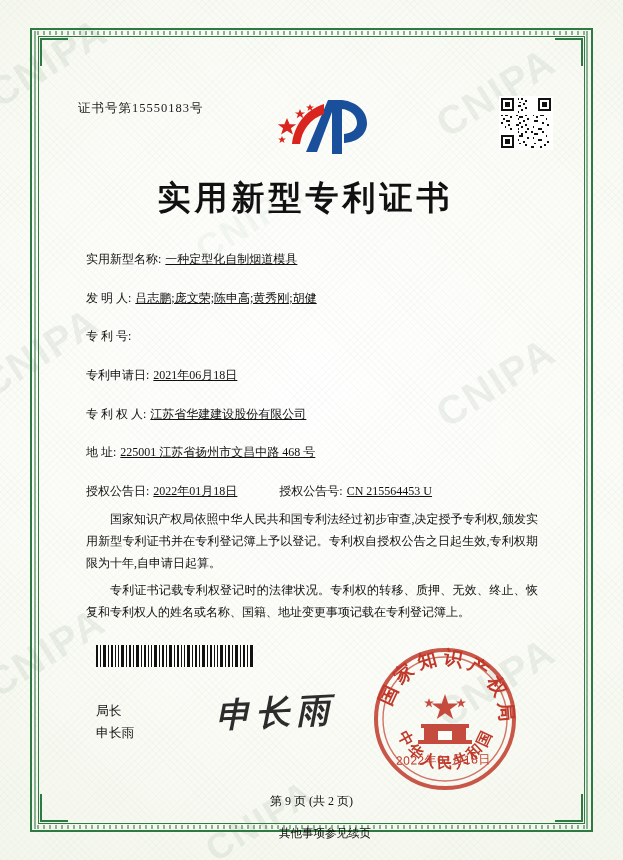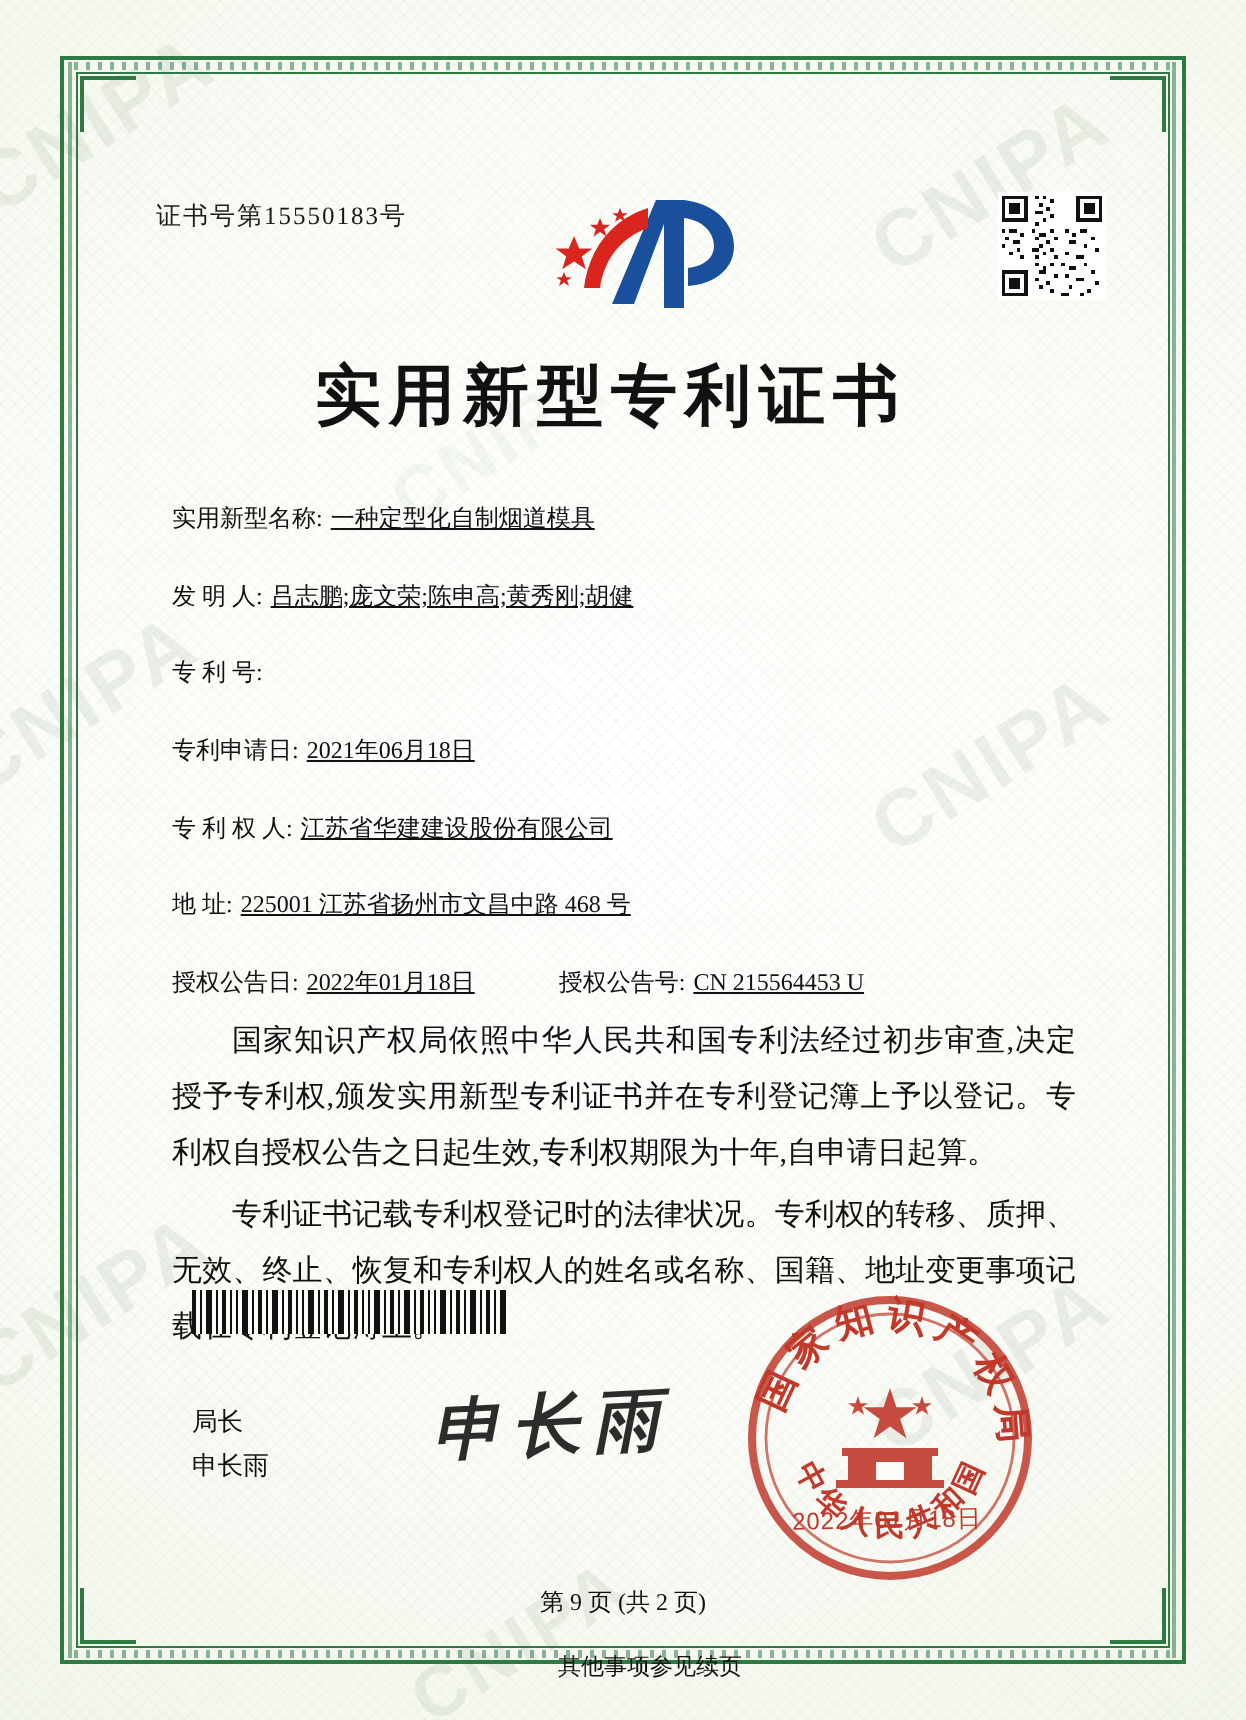--- a/index.html
+++ b/index.html
@@ -158,21 +158,21 @@
     flex: 1 1 auto;
     text-decoration: underline;
   }
   .field-row.two-col { display: flex; }
   .col-right { margin-left: 42px; display: flex; align-items: baseline; }
 
   .paragraphs {
     position: absolute;
     left: 86px; top: 508px;
     width: 452px;
-    font-size: 15px;
+    font-size: 12px;
     color: #111;
     line-height: 1.85;
     text-align: justify;
   }
   .paragraphs p {
     margin: 0 0 4px 0;
     text-indent: 2em;
   }
 
   

